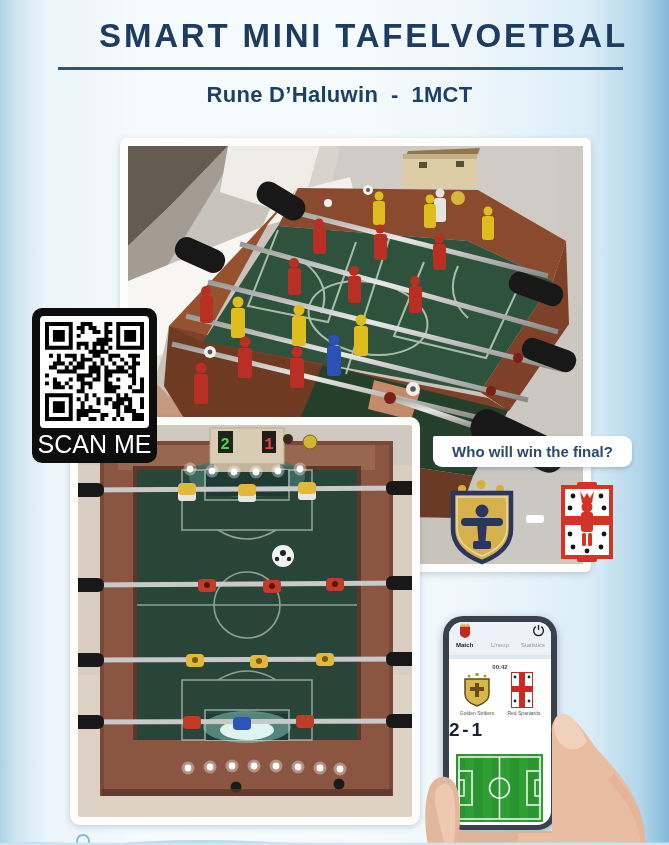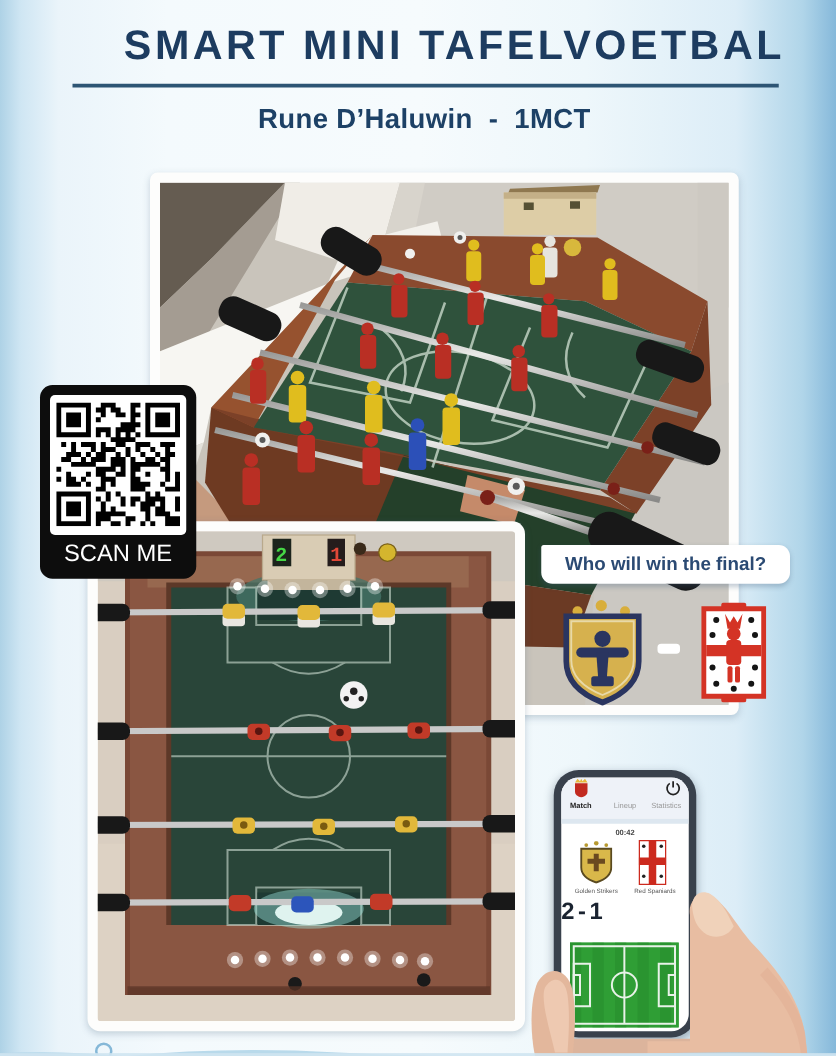--- a/index.html
+++ b/index.html
@@ -388,21 +388,21 @@
 </svg>
 </div>
 
 <div class="abs" style="left:32px;top:308px;width:125px;height:155px;background:#0d0d0d;border-radius:10px;"></div>
 <div class="abs" style="left:40px;top:316px;width:109px;height:112px;background:#fff;border-radius:4px;"></div>
 <div class="abs" style="left:45px;top:322px;width:99px;height:99px;">
 <svg width="99" height="99" viewBox="0 0 100 100">
         <path fill="#000" d="M0 0h28v4h-28zM36 0h12v4h-12zM60 0h8v4h-8zM72 0h28v4h-28zM0 4h4v4h-4zM24 4h4v4h-4zM32 4h8v4h-8zM44 4h8v4h-8zM60 4h4v4h-4zM72 4h4v4h-4zM96 4h4v4h-4zM0 8h4v4h-4zM8 8h12v4h-12zM24 8h4v4h-4zM36 8h4v4h-4zM48 8h8v4h-8zM60 8h8v4h-8zM72 8h4v4h-4zM80 8h12v4h-12zM96 8h4v4h-4zM0 12h4v4h-4zM8 12h12v4h-12zM24 12h4v4h-4zM32 12h4v4h-4zM60 12h4v4h-4zM72 12h4v4h-4zM80 12h12v4h-12zM96 12h4v4h-4zM0 16h4v4h-4zM8 16h12v4h-12zM24 16h4v4h-4zM52 16h16v4h-16zM72 16h4v4h-4zM80 16h12v4h-12zM96 16h4v4h-4zM0 20h4v4h-4zM24 20h4v4h-4zM32 20h12v4h-12zM48 20h16v4h-16zM72 20h4v4h-4zM96 20h4v4h-4zM0 24h28v4h-28zM32 24h4v4h-4zM40 24h4v4h-4zM48 24h4v4h-4zM56 24h4v4h-4zM64 24h4v4h-4zM72 24h28v4h-28zM44 28h20v4h-20zM4 32h4v4h-4zM12 32h4v4h-4zM20 32h12v4h-12zM36 32h4v4h-4zM48 32h8v4h-8zM64 32h12v4h-12zM84 32h12v4h-12zM12 36h4v4h-4zM28 36h4v4h-4zM36 36h12v4h-12zM56 36h4v4h-4zM64 36h4v4h-4zM76 36h4v4h-4zM88 36h4v4h-4zM8 40h12v4h-12zM24 40h4v4h-4zM32 40h8v4h-8zM48 40h4v4h-4zM56 40h4v4h-4zM68 40h4v4h-4zM80 40h4v4h-4zM88 40h8v4h-8zM4 44h8v4h-8zM20 44h4v4h-4zM28 44h12v4h-12zM44 44h12v4h-12zM60 44h4v4h-4zM72 44h8v4h-8zM84 44h8v4h-8zM12 48h20v4h-20zM44 48h12v4h-12zM60 48h24v4h-24zM88 48h4v4h-4zM0 52h4v4h-4zM32 52h16v4h-16zM52 52h4v4h-4zM60 52h8v4h-8zM84 52h8v4h-8zM8 56h4v4h-4zM24 56h4v4h-4zM32 56h8v4h-8zM48 56h8v4h-8zM60 56h4v4h-4zM72 56h4v4h-4zM88 56h4v4h-4zM96 56h4v4h-4zM0 60h4v4h-4zM8 60h8v4h-8zM20 60h4v4h-4zM36 60h12v4h-12zM60 60h8v4h-8zM88 60h4v4h-4zM96 60h4v4h-4zM8 64h12v4h-12zM24 64h4v4h-4zM36 64h4v4h-4zM44 64h4v4h-4zM60 64h16v4h-16zM84 64h4v4h-4zM96 64h4v4h-4zM32 68h8v4h-8zM60 68h12v4h-12zM88 68h12v4h-12zM0 72h28v4h-28zM40 72h4v4h-4zM48 72h4v4h-4zM72 72h4v4h-4zM80 72h4v4h-4zM0 76h4v4h-4zM24 76h4v4h-4zM32 76h4v4h-4zM40 76h4v4h-4zM52 76h4v4h-4zM60 76h8v4h-8zM72 76h16v4h-16zM96 76h4v4h-4zM0 80h4v4h-4zM8 80h12v4h-12zM24 80h4v4h-4zM36 80h4v4h-4zM52 80h4v4h-4zM60 80h4v4h-4zM68 80h12v4h-12zM84 80h4v4h-4zM96 80h4v4h-4zM0 84h4v4h-4zM8 84h12v4h-12zM24 84h4v4h-4zM36 84h4v4h-4zM44 84h4v4h-4zM68 84h8v4h-8zM80 84h8v4h-8zM96 84h4v4h-4zM0 88h4v4h-4zM8 88h12v4h-12zM24 88h4v4h-4zM32 88h24v4h-24zM72 88h4v4h-4zM80 88h12v4h-12zM0 92h4v4h-4zM24 92h4v4h-4zM32 92h12v4h-12zM56 92h8v4h-8zM72 92h4v4h-4zM88 92h12v4h-12zM0 96h28v4h-28zM32 96h4v4h-4zM44 96h8v4h-8zM56 96h4v4h-4zM68 96h4v4h-4zM76 96h4v4h-4zM88 96h12v4h-12z"></path>
       </svg>
 </div>
-<div class="abs" style="left:32px;top:432px;width:125px;height:26px;text-align:center;color:#fff;font-size:19px;line-height:24px;">SCAN ME</div>
+<div class="abs" style="left:32px;top:432px;width:125px;height:26px;text-align:center;color:#fff;font-size:25px;line-height:24px;">SCAN ME</div>
 
 <div class="abs" style="left:443px;top:616px;width:114px;height:214px;background:#39414c;border-radius:20px;box-shadow:0 3px 8px rgba(50,70,90,.4);"></div>
 <div class="abs" style="left:449px;top:622px;width:102px;height:203px;background:#fff;border-radius:14px;overflow:hidden;">
 
   <div class="abs" style="left:0;top:0;width:102px;height:33px;background:#eef2f8;"></div>
 
   <svg class="abs" style="left:10px;top:0px;" width="12" height="16" viewBox="0 0 12 16">
         <path d="M1 4 l2 -3 2 2 1 -2 1 2 2 -2 2 3 z" fill="#e8b93c"></path>
         <path d="M1 4.5 h10 v7 q0 3 -5 4.5 q-5 -1.5 -5 -4.5z" fill="#c22a20"></path>
       </svg>

